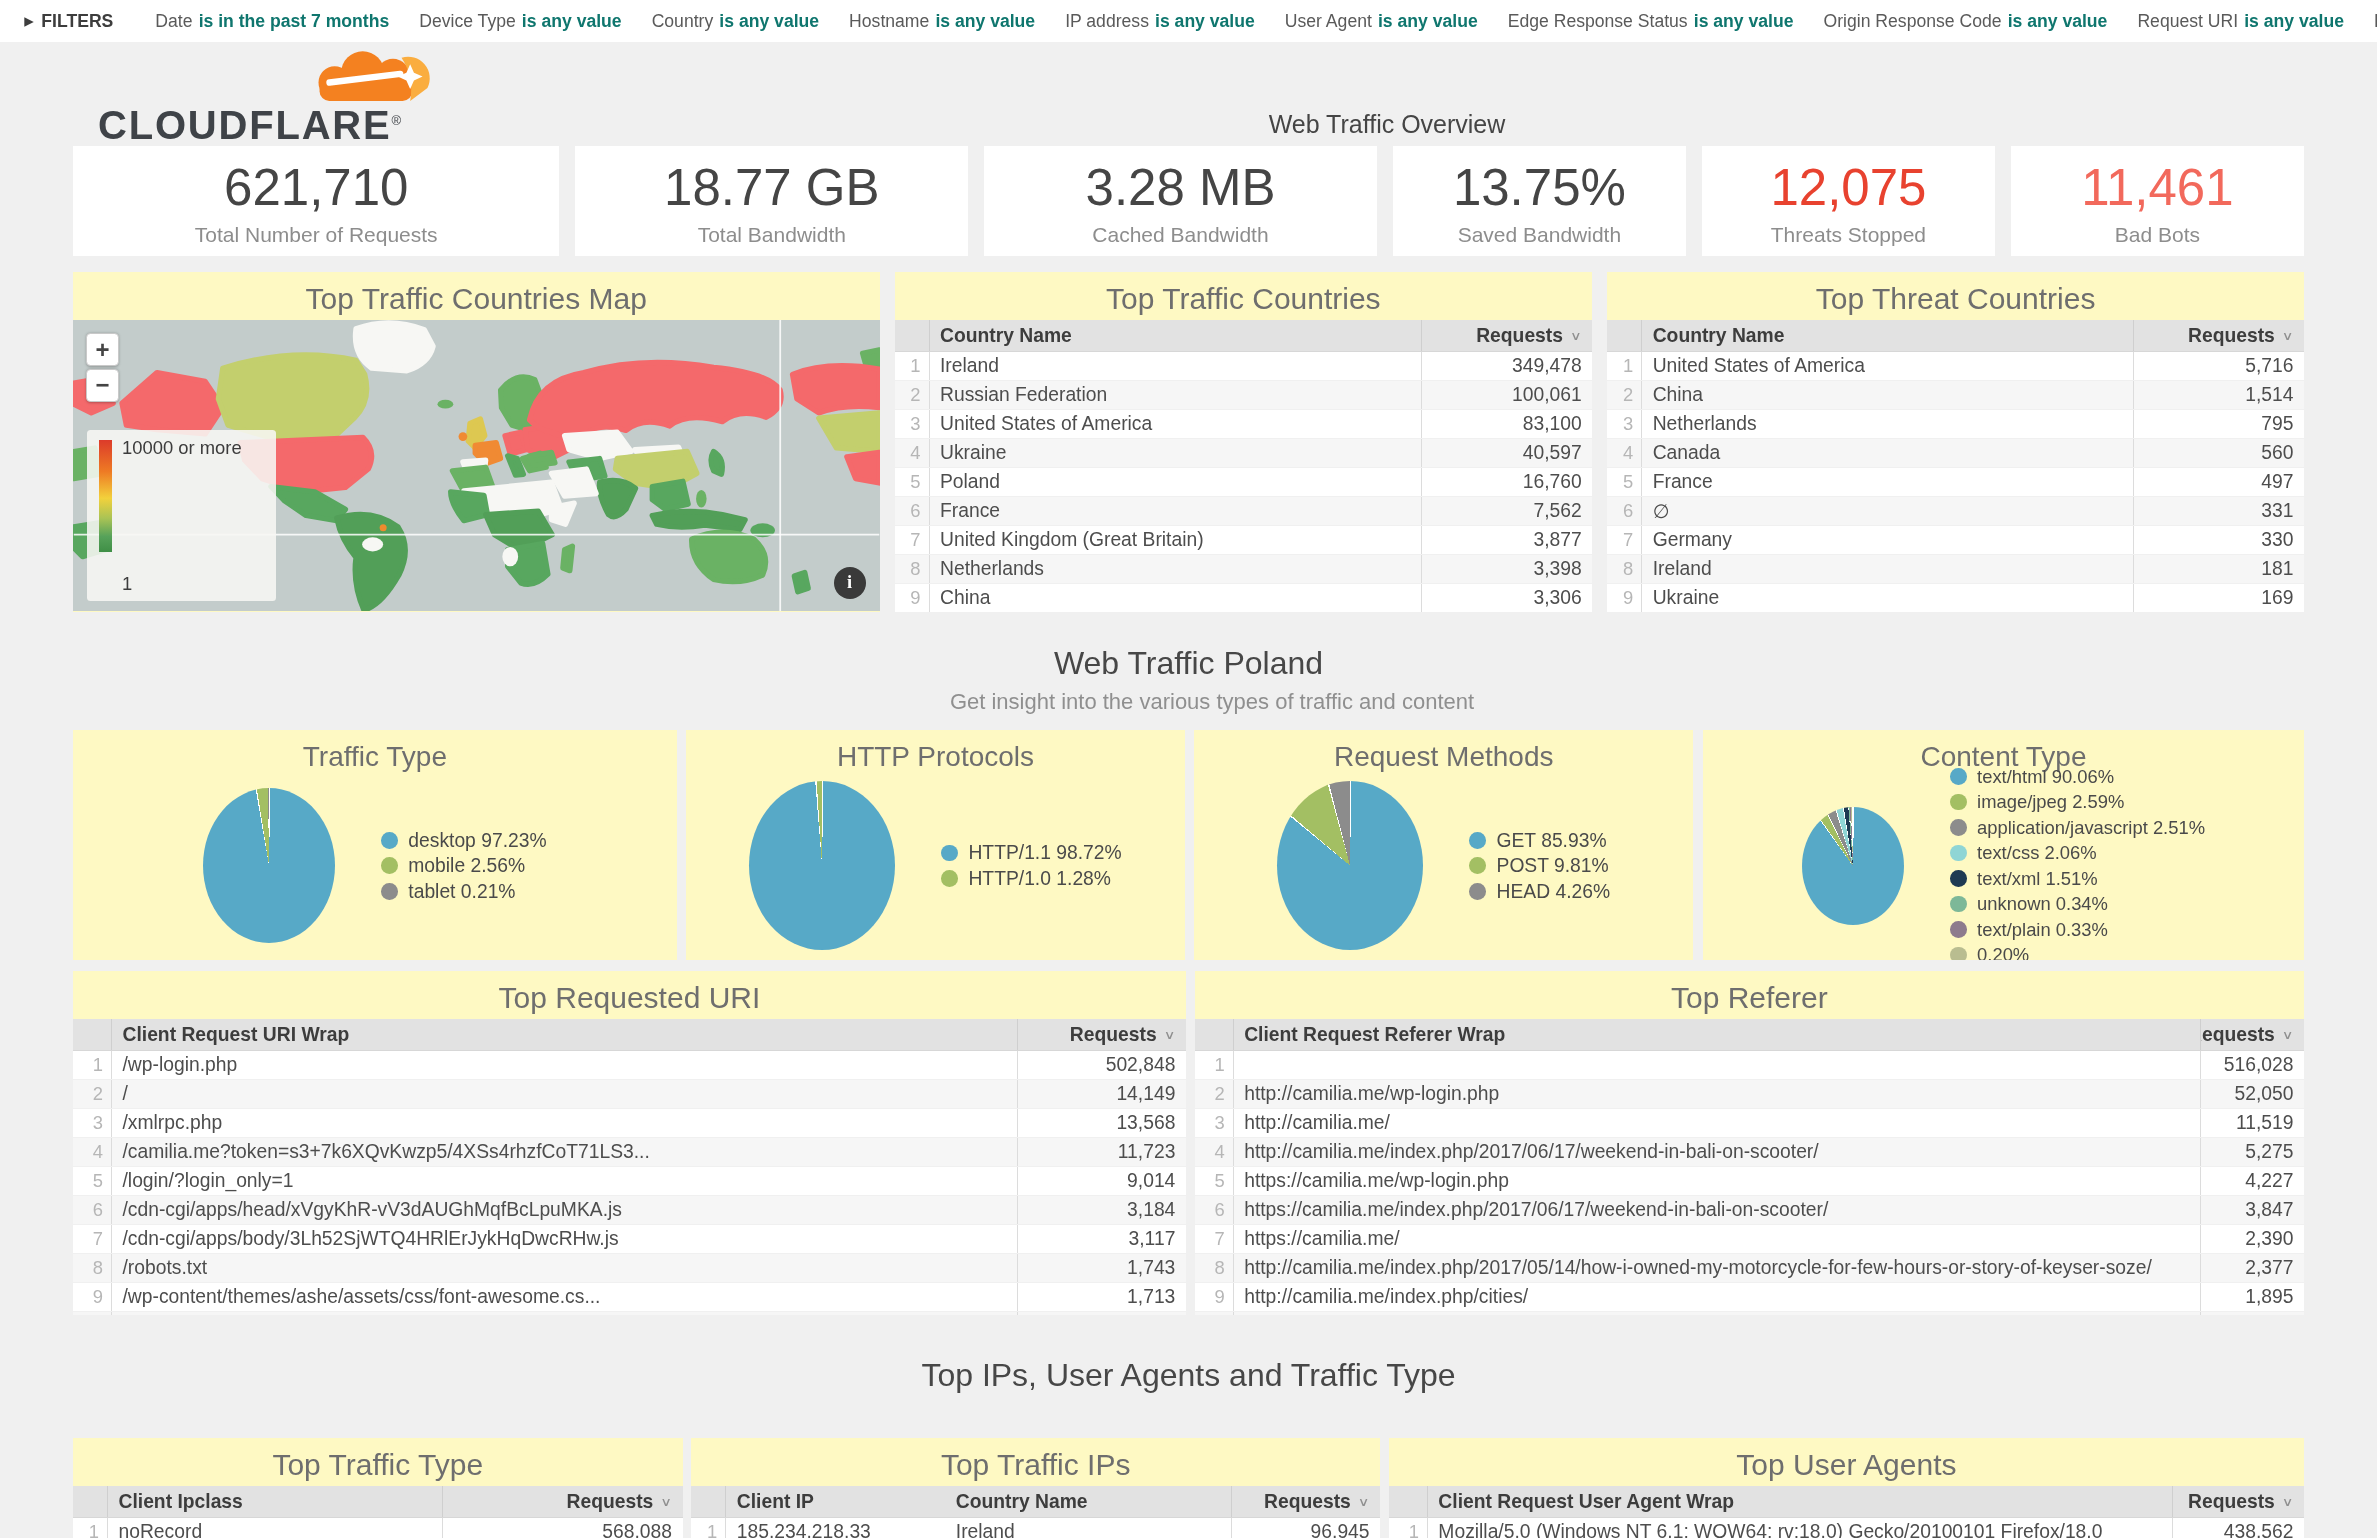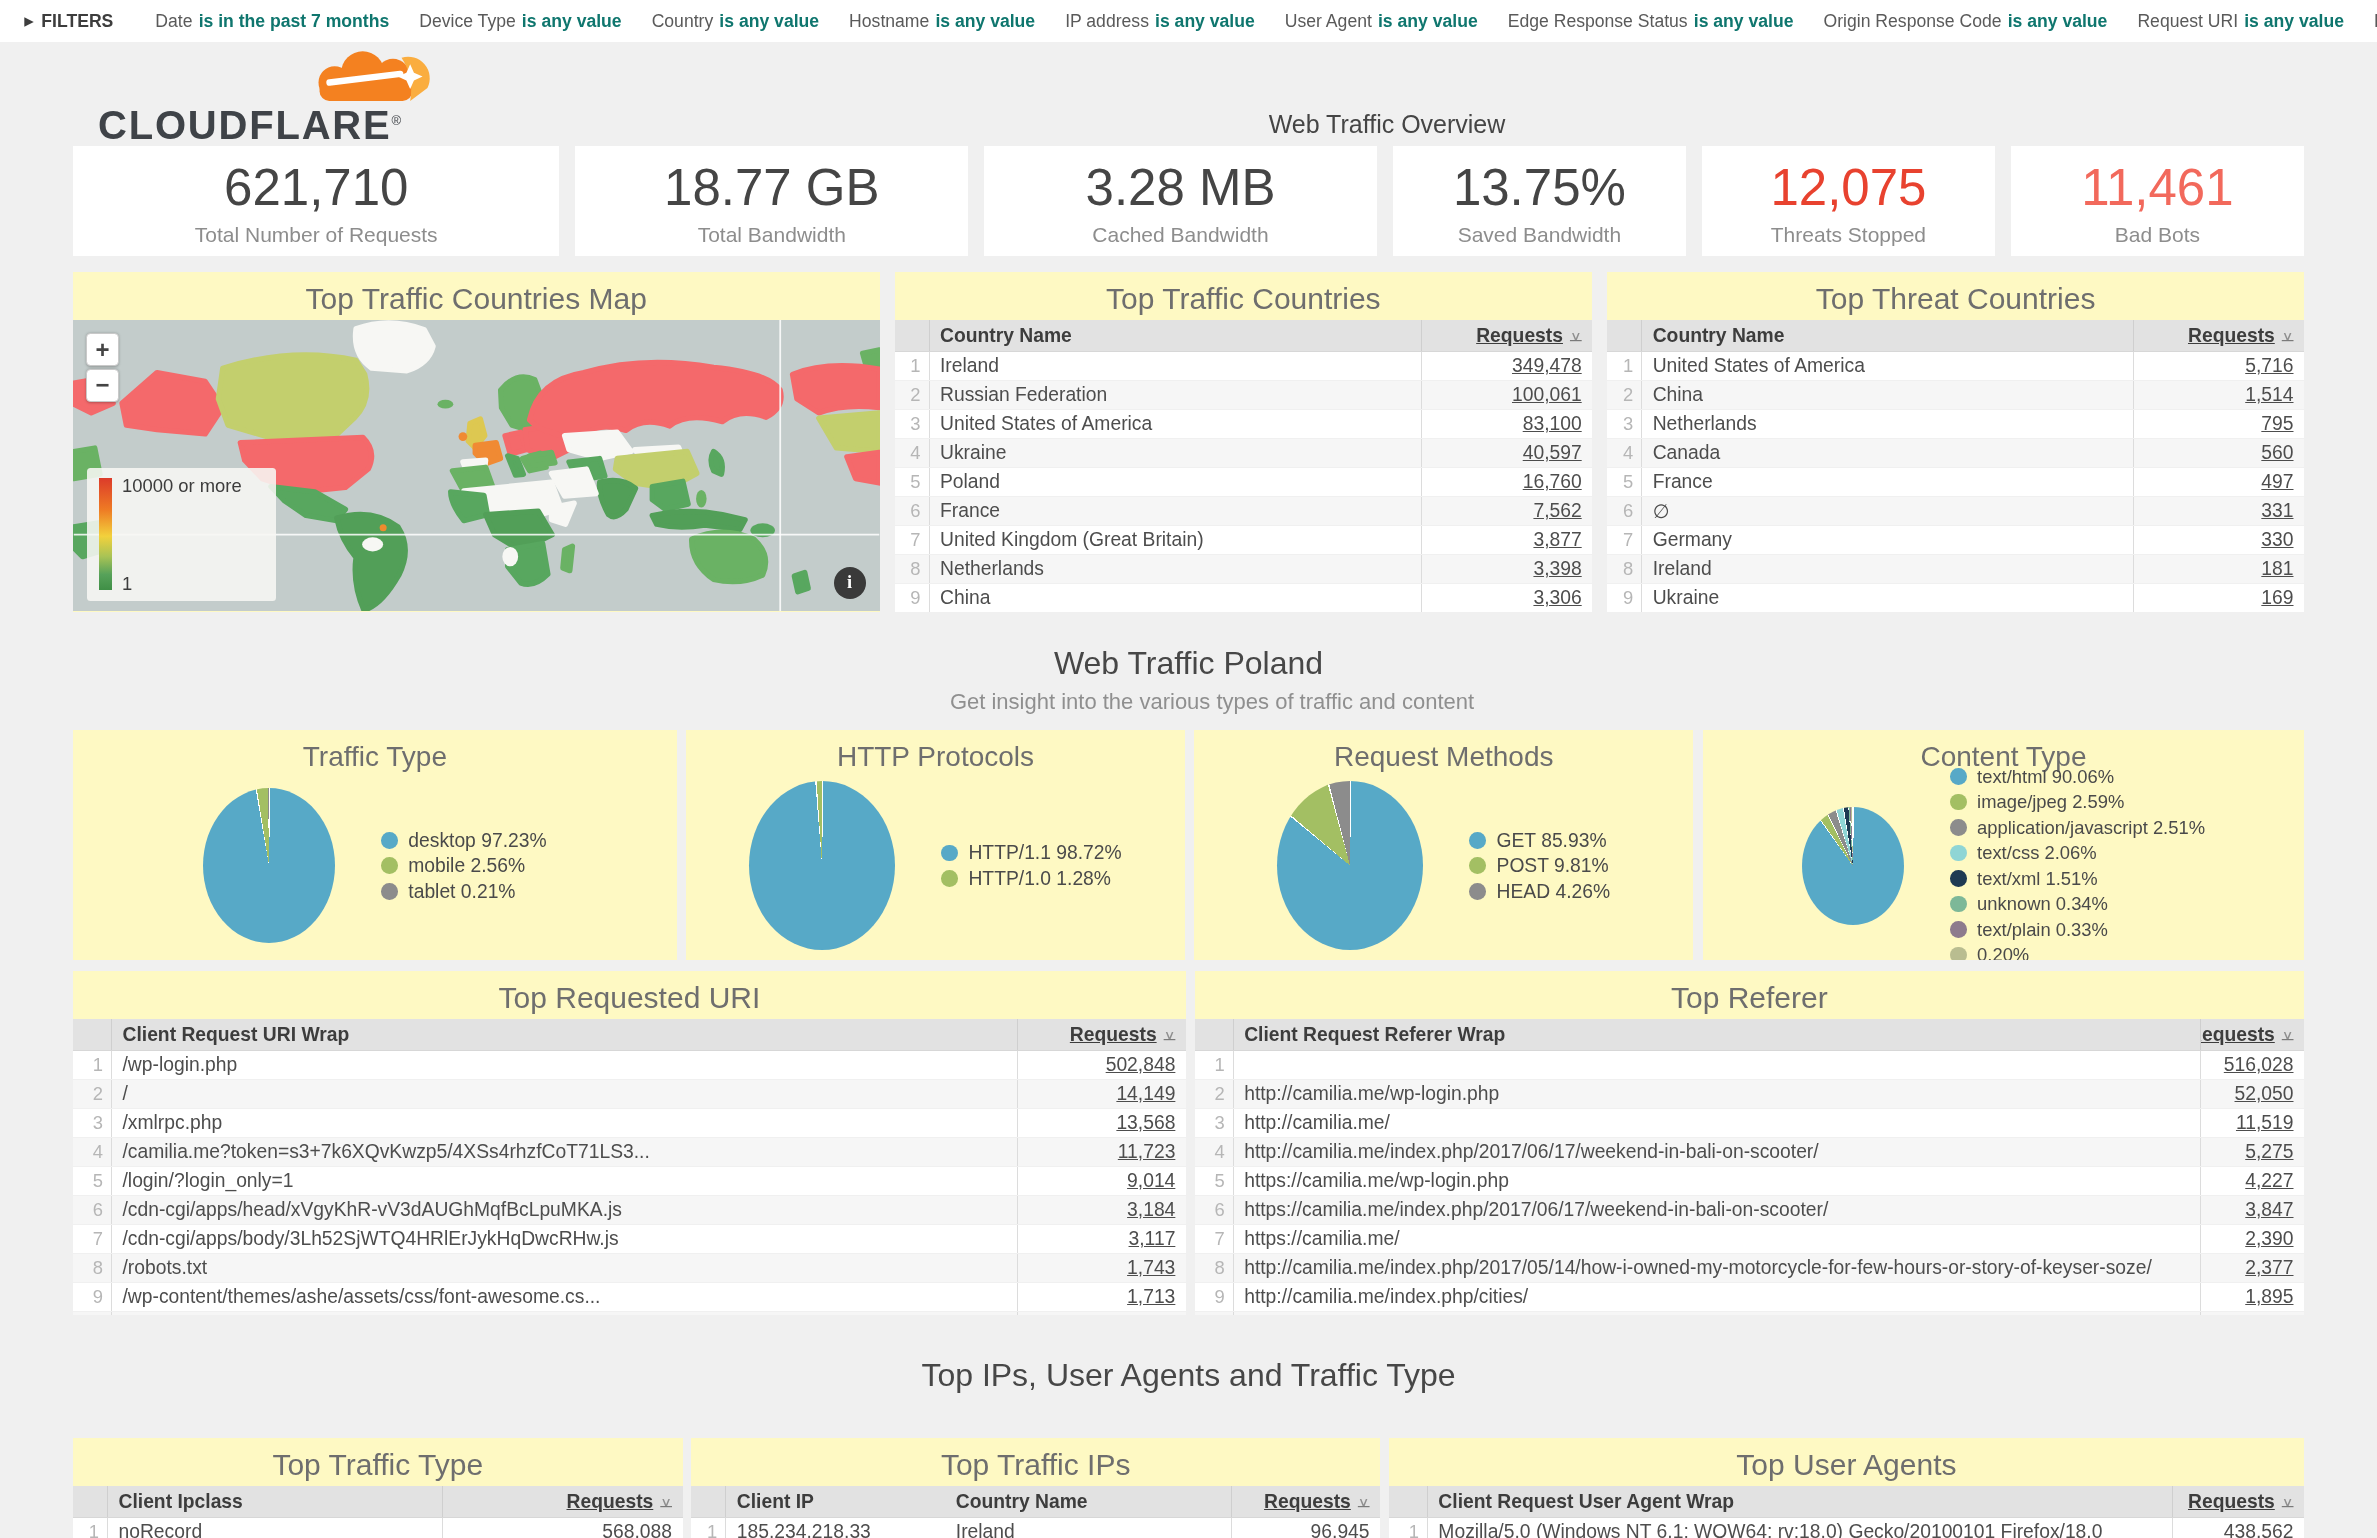--- a/index.html
+++ b/index.html
@@ -46,33 +46,33 @@
   .tbl { width:100%; }
   .tr { display:grid; align-items:center; height:29px; font-size:19.3px; color:#4d4d4d;
     background:#fff; border-bottom:0.9px solid #f0f0f0; }
   .tr.alt { background:#f6f6f6; }
   .tr.thead { background:#e2e2e2; height:32px; font-weight:700; color:#3d3d3d; border-bottom:0.9px solid #d7d7d7; }
   .td, .th { padding:0 10.5px; overflow:hidden; white-space:nowrap; text-overflow:ellipsis; height:100%;
     display:flex; align-items:center; }
   .td.r, .th.r { justify-content:flex-end; }
   .td.rank { color:#b6b6b6; justify-content:flex-end; padding-right:8px; border-right:0.9px solid #dcdcdc; font-size:18.4px; }
   .th.rank { border-right:0.9px solid #cfcfcf; }
-  .td:last-child, .th:last-child { border-left:0.9px solid #dcdcdc;text-decoration:underline; }
+  .td:last-child, .th:last-child { border-left:0.9px solid #dcdcdc; }
   .tr.thead .th:last-child { border-left:0.9px solid #cfcfcf; }
   .chev { color:#8f8f8f; font-weight:400; margin-left:7px; font-size:16px; transform:scaleY(.75); }
 
   
   .map-card { position:relative; }
   .map-canvas { position:relative; width:100%; height:291px; background:#c3cccb; overflow:hidden; }
   .map-canvas svg { display:block; }
   .zoom-ctl { position:absolute; left:13px; top:13px; width:33px; display:flex; flex-direction:column; gap:2.6px; }
   .zoom-btn { width:33px; height:33px; background:#fff; border:0.9px solid #c9c9c9; border-radius:4.4px;
     font-size:24px; font-weight:700; color:#444; display:flex; align-items:center; justify-content:center;
     box-shadow:0 0.9px 2.6px rgba(0,0,0,.25); cursor:pointer; }
-  .map-legend { position:absolute; left:14px; bottom:10.5px; width:189px; height:133px;
+  .map-legend { position:absolute; left:14px; bottom:10.5px; width:189px; height:171px;
     background:rgba(247,247,244,.88); border-radius:3.5px; padding:8.8px 8.8px; }
   .legend-bar { position:absolute; left:12.3px; top:10.5px; width:13px; height:112px;
     background:linear-gradient(to bottom,#dc3b2a 0%,#ee7a24 28%,#f2d13c 52%,#a9c355 70%,#57a25a 86%,#3f8f46 100%); }
   .legend-max { position:absolute; left:35px; top:7px; font-size:18.4px; color:#3c3c3c; }
   .legend-min { position:absolute; left:35px; bottom:5.3px; font-size:18.4px; color:#3c3c3c; }
   .info-btn { position:absolute; right:14px; bottom:12.3px; width:32px; height:32px; border-radius:50%;
     background:#3a3a3a; color:#fff; font-size:18.4px; font-weight:700; font-family:"Liberation Serif",serif;
     display:flex; align-items:center; justify-content:center; cursor:pointer; }
 
   

